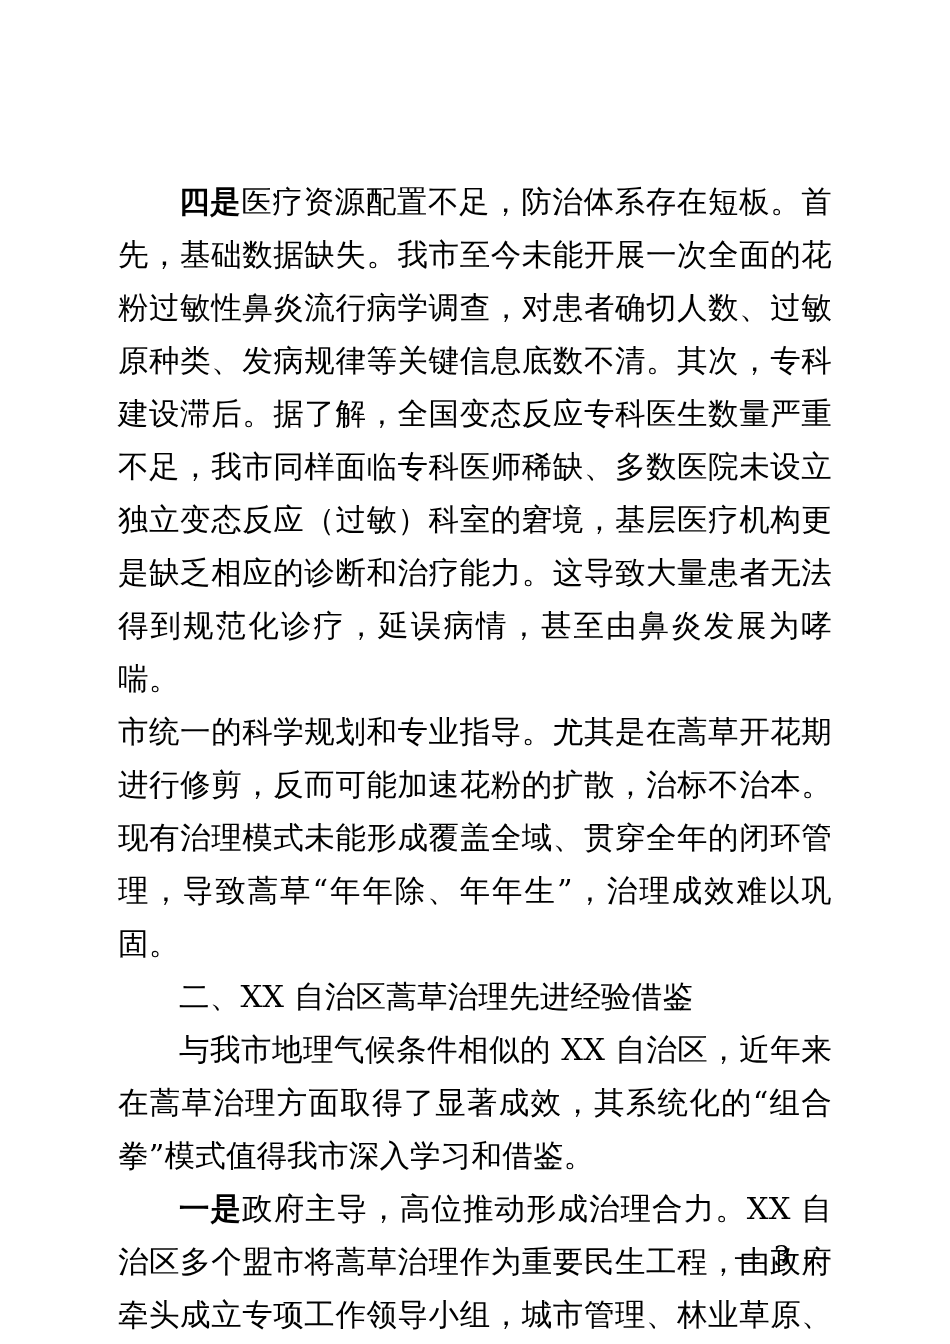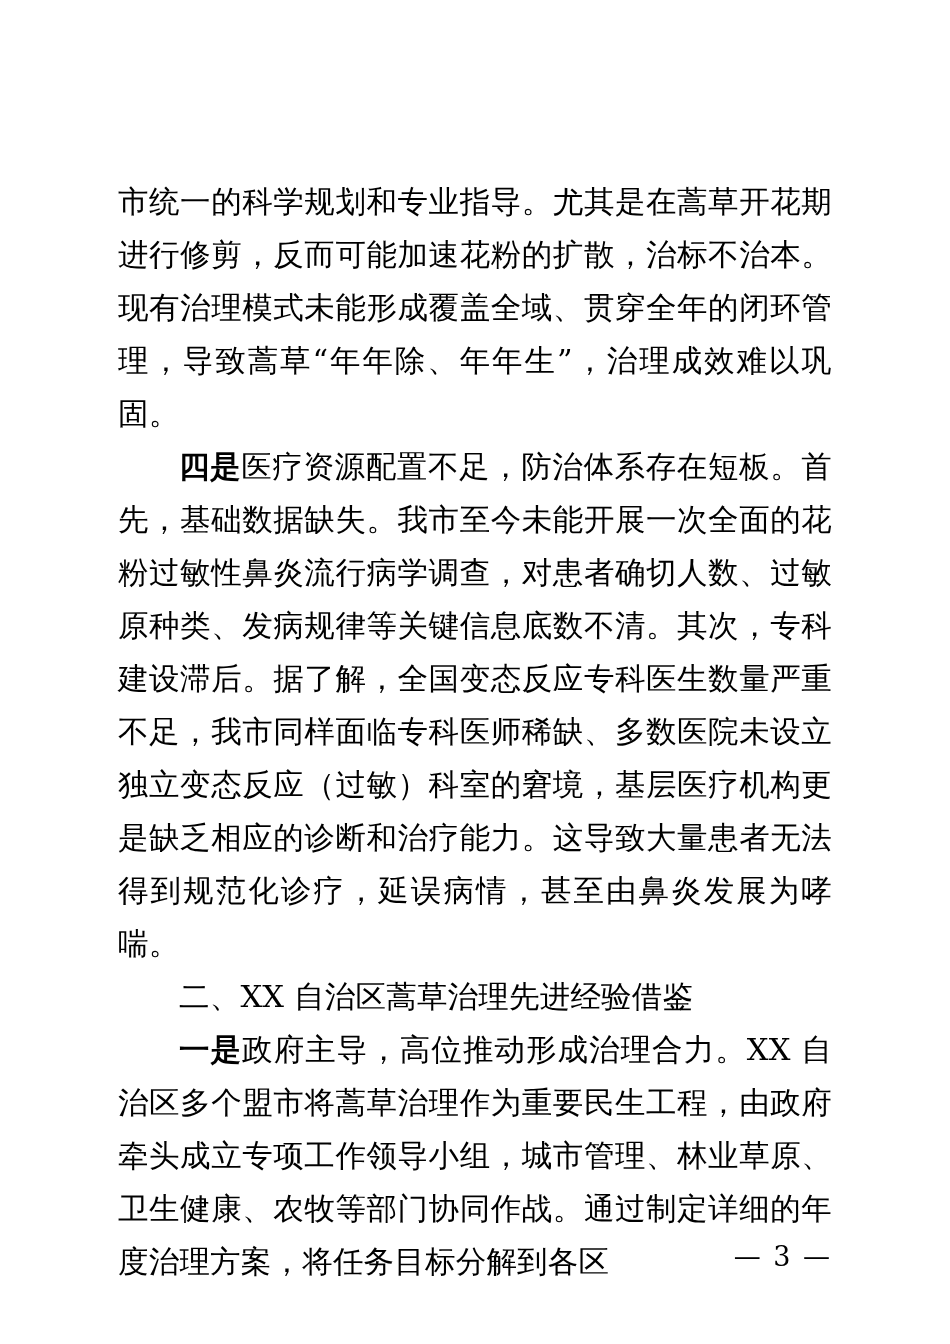--- a/index.html
+++ b/index.html
@@ -55,30 +55,33 @@
     letter-spacing: 2px;
     color: #000000;
   }
 </style>
 </head>
 <body>
 
 <div class="page">
   <div class="doc-body">
 
+    <p class="para indent">
+      <span class="lead">四是</span><span>医疗资源配置不足，防治体系存在短板。首先，基础数据缺失。我市至今未能开展一次全面的花粉过敏性鼻炎流行病学调查，对患者确切人数、过敏原种类、发病规律等关键信息底数不清。其次，专科建设滞后。据了解，全国变态反应专科医生数量严重不足，我市同样面临专科医师稀缺、多数医院未设立独立变态反应（过敏）科室的窘境，基层医疗机构更是缺乏相应的诊断和治疗能力。这导致大量患者无法得到规范化诊疗，延误病情，甚至由鼻炎发展为哮喘。</span>
+    </p>
+
     <p class="para">
       <span>市统一的科学规划和专业指导。尤其是在蒿草开花期进行修剪，反而可能加速花粉的扩散，治标不治本。现有治理模式未能形成覆盖全域、贯穿全年的闭环管理，导致蒿草“年年除、年年生”，治理成效难以巩固。</span>
     </p>
 
-    <p class="para indent">
-      <span class="lead">四是</span><span>医疗资源配置不足，防治体系存在短板。首先，基础数据缺失。我市至今未能开展一次全面的花粉过敏性鼻炎流行病学调查，对患者确切人数、过敏原种类、发病规律等关键信息底数不清。其次，专科建设滞后。据了解，全国变态反应专科医生数量严重不足，我市同样面临专科医师稀缺、多数医院未设立独立变态反应（过敏）科室的窘境，基层医疗机构更是缺乏相应的诊断和治疗能力。这导致大量患者无法得到规范化诊疗，延误病情，甚至由鼻炎发展为哮喘。</span>
-    </p>
-
     <h2 class="heading">二、XX 自治区蒿草治理先进经验借鉴</h2>
 
+    <p class="para indent">
+      <span>与我市地理气候条件相似的 XX 自治区，近年来在蒿草治理方面取得了显著成效，其系统化的“组合拳”模式值得我市深入学习和借鉴。</span>
+    </p>
 
     <p class="para indent">
       <span class="lead">一是</span><span>政府主导，高位推动形成治理合力。XX 自治区多个盟市将蒿草治理作为重要民生工程，由政府牵头成立专项工作领导小组，城市管理、林业草原、卫生健康、农牧等部门协同作战。通过制定详细的年度治理方案，将任务目标分解到各区</span>
     </p>
 
   </div>
 
   <div class="footer">— 3 —</div>
 </div>
 

